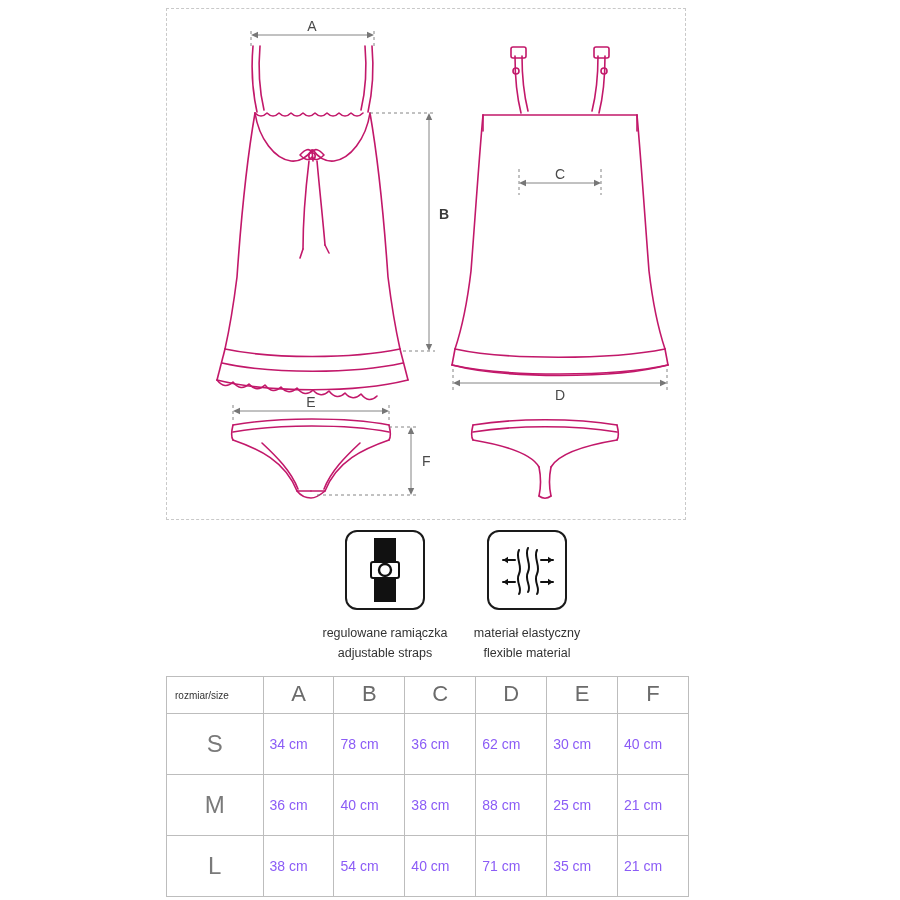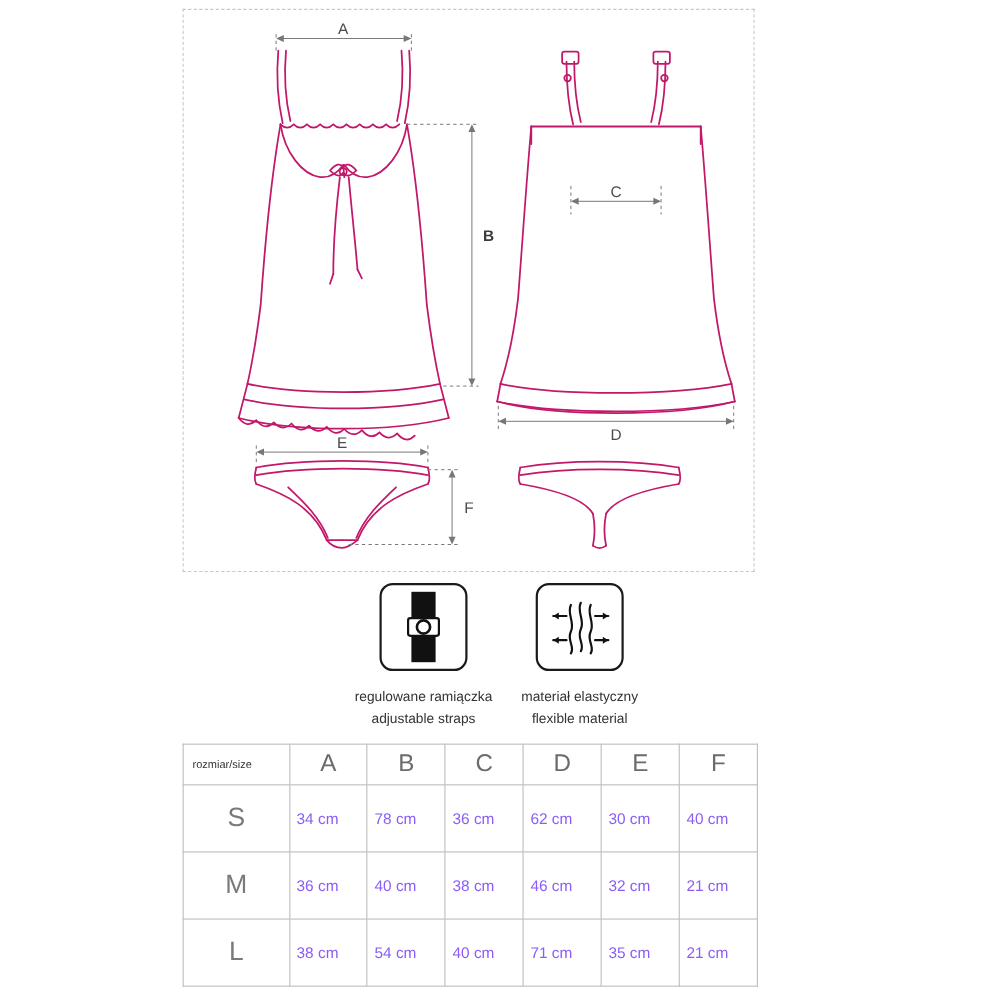--- a/index.html
+++ b/index.html
@@ -301,22 +301,22 @@
         <td class="cell">36 cm</td>
         <td class="cell">62 cm</td>
         <td class="cell">30 cm</td>
         <td class="cell">40 cm</td>
       </tr>
       <tr>
         <td class="row-size">M</td>
         <td class="cell">36 cm</td>
         <td class="cell">40 cm</td>
         <td class="cell">38 cm</td>
-        <td class="cell">46 cm</td>
-        <td class="cell">32 cm</td>
+        <td class="cell">88 cm</td>
+        <td class="cell">25 cm</td>
         <td class="cell">21 cm</td>
       </tr>
       <tr>
         <td class="row-size">L</td>
         <td class="cell">38 cm</td>
         <td class="cell">54 cm</td>
         <td class="cell">40 cm</td>
         <td class="cell">71 cm</td>
         <td class="cell">35 cm</td>
         <td class="cell">21 cm</td>

